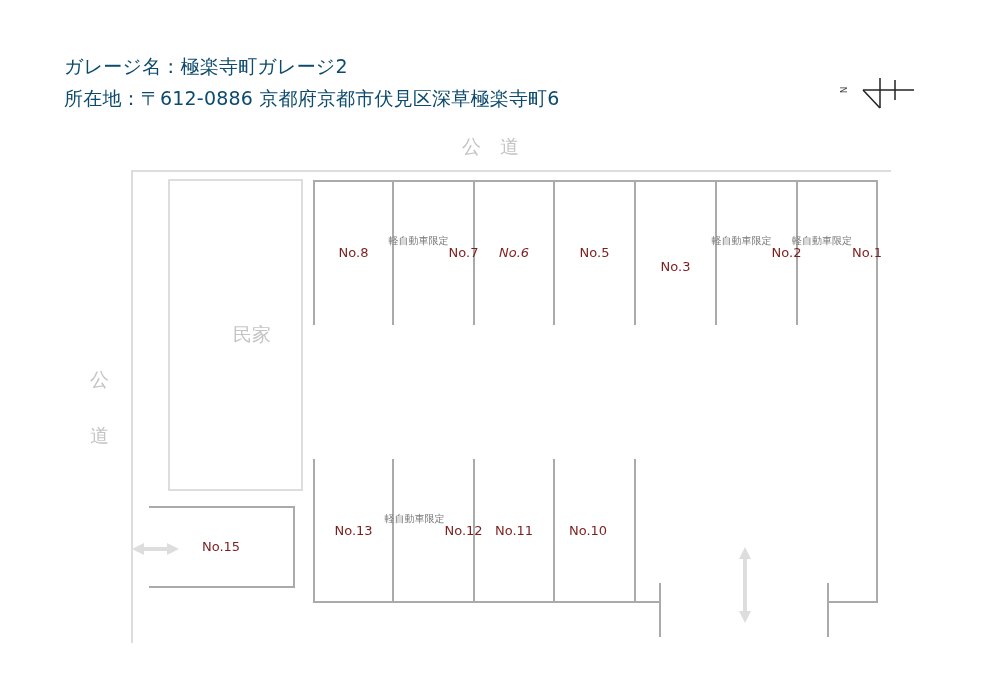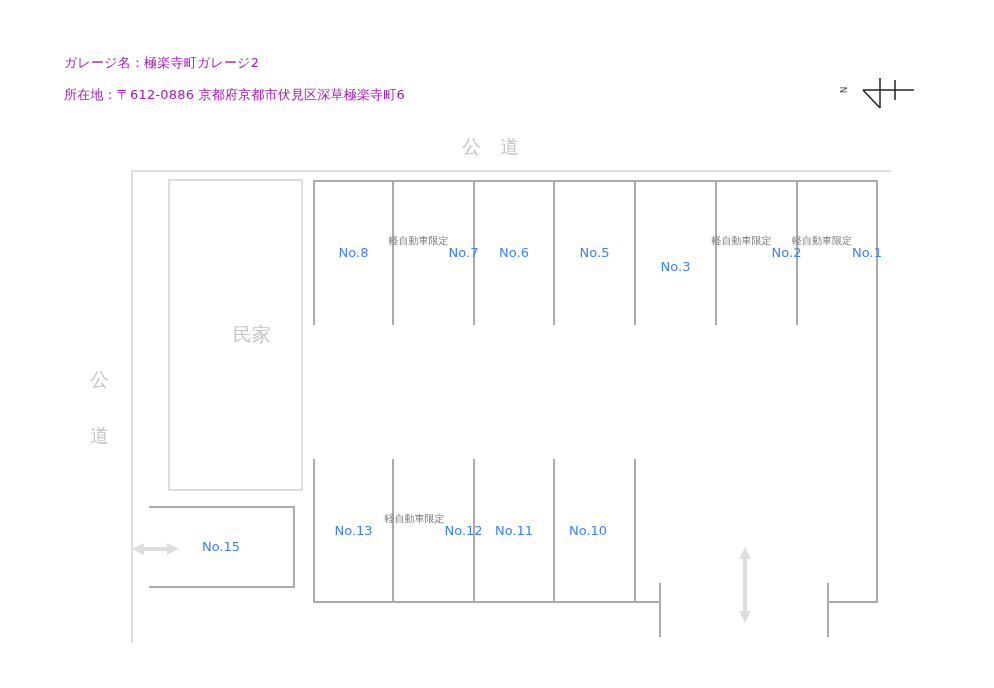--- a/index.html
+++ b/index.html
@@ -1,30 +1,30 @@
 <!DOCTYPE html>
 <html><head>
   <meta charset="utf-8">
   <style>
     html, body { margin: 0; padding: 0; background: #ffffff; }
     body { width: 994px; height: 688px; position: relative; overflow: hidden;
            font-family: "DejaVu Sans", "Liberation Sans", sans-serif; color: #333; }
     .abs { position: absolute; }
-    .hdr { font-size: 13px; color: #a21caf; white-space: nowrap; letter-spacing: 0.2px; }
+    .hdr { font-size: 19px; color: #0c4a6e; white-space: nowrap; letter-spacing: 0.2px; }
     .road { font-size: 19px; color: #c4c4c4; white-space: nowrap; }
     .house-label { font-size: 19px; color: #c4c4c4; }
     .hline { position: absolute; height: 0; }
     .vline { position: absolute; width: 0; }
     .light { border-color: #dddddd; border-style: solid; border-width: 0; }
     .dark { border-color: #aaaaaa; border-style: solid; border-width: 0; }
     .hline.light, .hline.dark { border-top-width: 2px; }
     .vline.light, .vline.dark { border-left-width: 2px; }
     .stall { position: absolute; display: flex; flex-direction: row; align-items: center; justify-content: center; }
     .stall-note { font-size: 10px; color: #777; white-space: nowrap; line-height: 12px; margin-bottom: 6px; }
-    .stall-label { font-size: 13px; color: #3b82f6; white-space: nowrap; line-height: 16px; }
+    .stall-label { font-size: 13px; color: #7f1d1d; white-space: nowrap; line-height: 16px; }
     svg { position: absolute; overflow: visible; }
   </style>
 </head>
 <body>
 
 <div class="abs hdr" style="left:64px; top:54px;">ガレージ名：極楽寺町ガレージ2</div>
 <div class="abs hdr" style="left:64px; top:86px;">所在地：〒612-0886 京都府京都市伏見区深草極楽寺町6</div>
 
 <div class="abs" style="left:840px; top:78px; width:80px; height:34px;">
   <div class="abs" style="left:1px; top:7px; font-size:9px; color:#333; transform:rotate(-90deg); transform-origin:center;">N</div>
@@ -56,21 +56,21 @@
 <div class="vline dark" style="left:796px; top:180px; height:145px;"></div>
 <div class="vline dark" style="left:876px; top:180px; height:423px;"></div>
 
 <div class="stall" style="left:315px; top:182px; width:77px; height:142px;">
   <span class="stall-label">No.8</span>
 </div>
 <div class="stall" style="left:394px; top:182px; width:79px; height:142px; padding-bottom:0;">
   <span class="stall-note" style="margin-top:-18px;">軽自動車限定</span>
   <span class="stall-label">No.7</span>
 </div>
-<div class="stall" style="left:475px; top:182px; width:78px; height:142px;">
+<div class="stall" style="left:475px; top:182px; width:78px; height:142px;font-style:italic;">
   <span class="stall-label">No.6</span>
 </div>
 <div class="stall" style="left:555px; top:182px; width:79px; height:142px;">
   <span class="stall-label">No.5</span>
 </div>
 <div class="stall" style="left:636px; top:196px; width:79px; height:142px;">
   <span class="stall-label">No.3</span>
 </div>
 <div class="stall" style="left:717px; top:182px; width:79px; height:142px;">
   <span class="stall-note" style="margin-top:-18px;">軽自動車限定</span>

